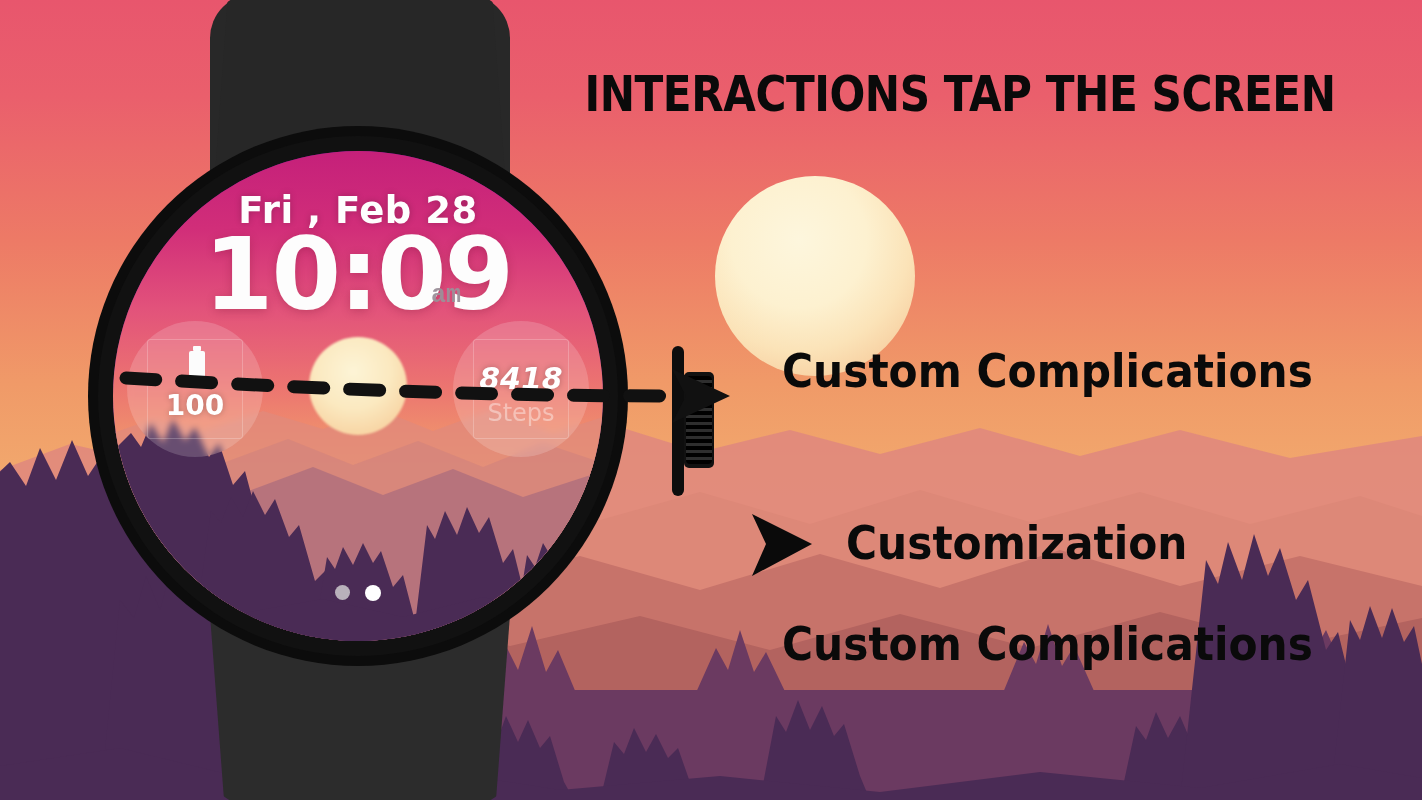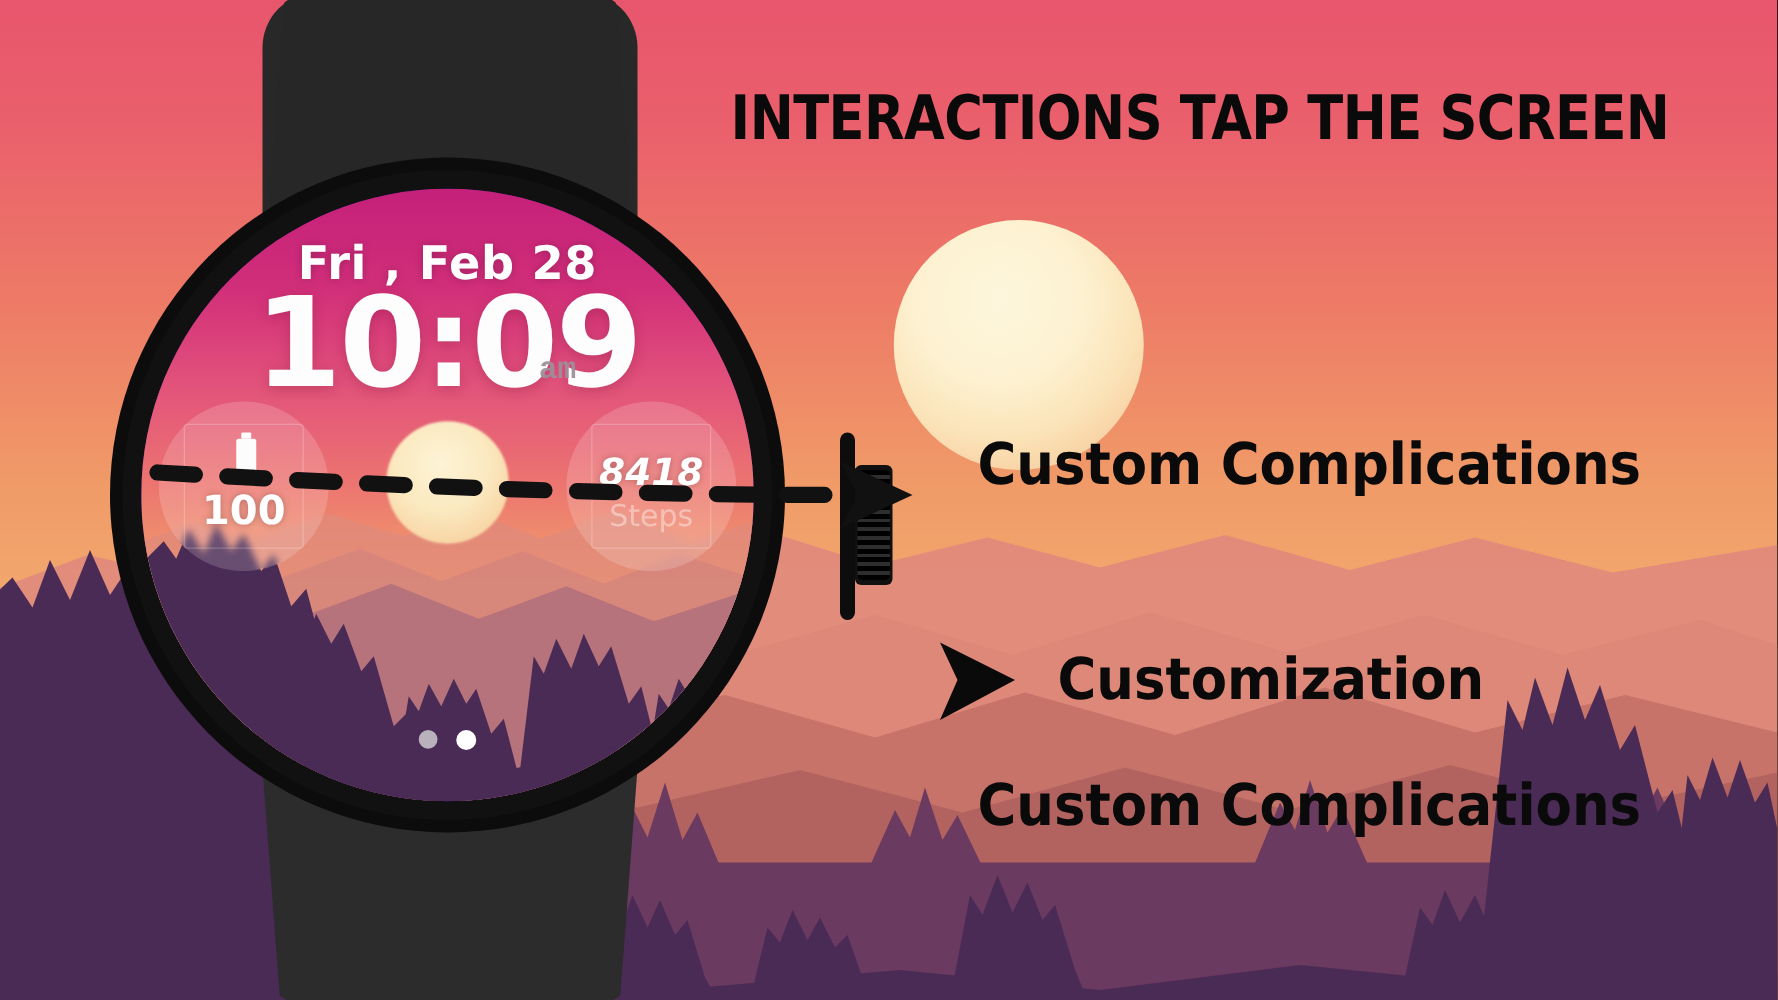--- a/index.html
+++ b/index.html
@@ -190,21 +190,21 @@
     background:#fcfcfc; border-radius:2px;
   }
   .batt-cap{
     position:absolute; left:66px; top:25px;
     width:8px; height:5px; background:#fcfcfc; border-radius:1px;
   }
   .comp-val{
     position:absolute; left:0; right:0; top:68px;
     text-align:center;
     font-family:"DejaVu Sans", sans-serif;
-    font-weight:bold; font-size:32px; color:#fff;
+    font-weight:bold; font-size:28px; color:#fff;
     text-shadow:0 0 6px rgba(0,0,0,0.25);
   }
   .comp-val-steps{ top:40px; font-size:30px;font-style:italic; }
   .comp-lbl{
     position:absolute; left:0; right:0; top:78px;
     text-align:center;
     font-family:"DejaVu Sans", sans-serif;
     font-size:24px; color:rgba(255,255,255,0.40);
   }
 

